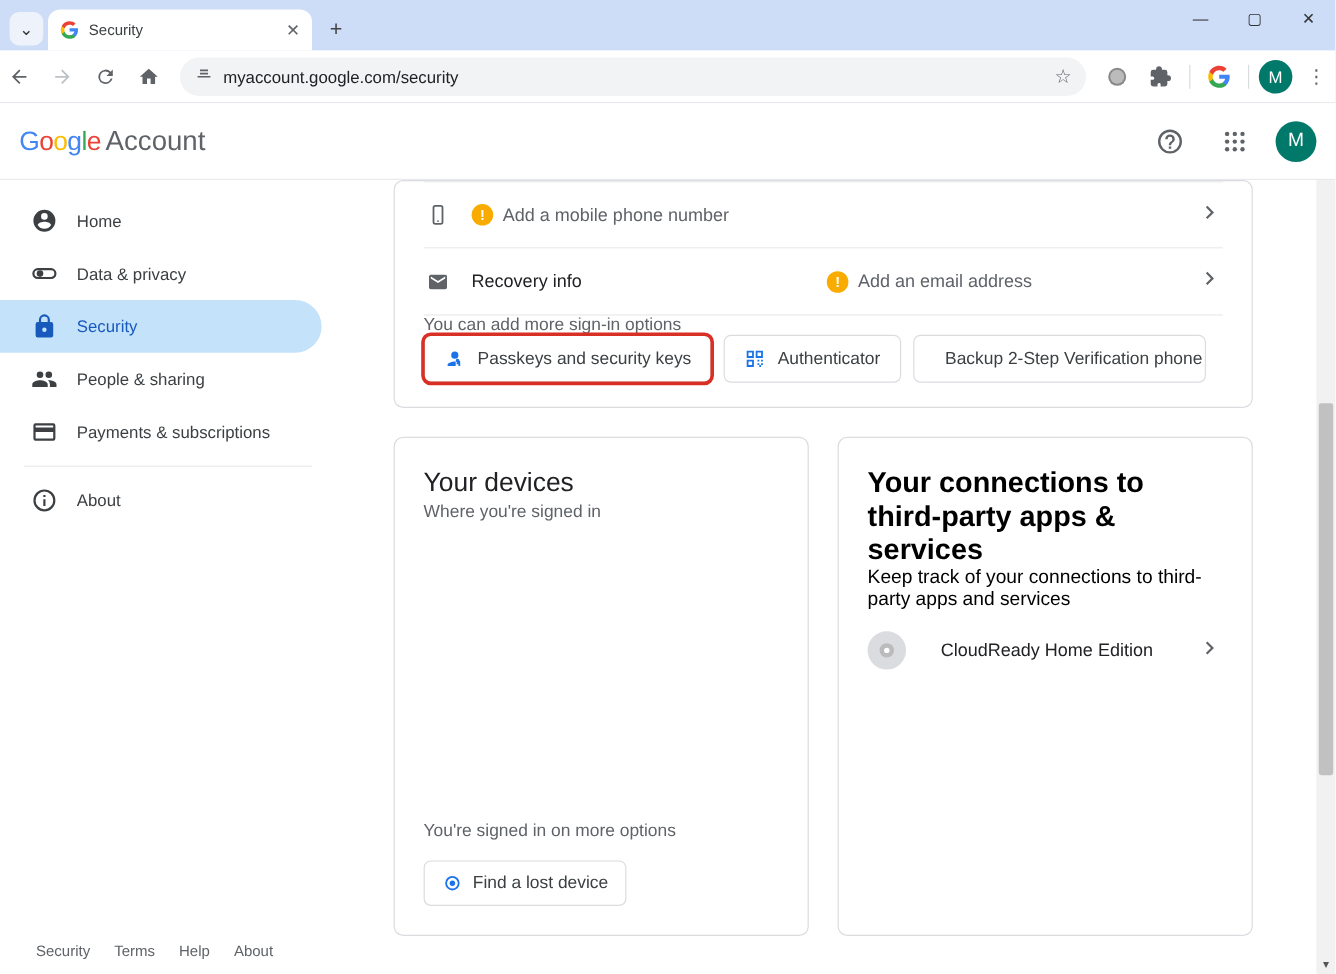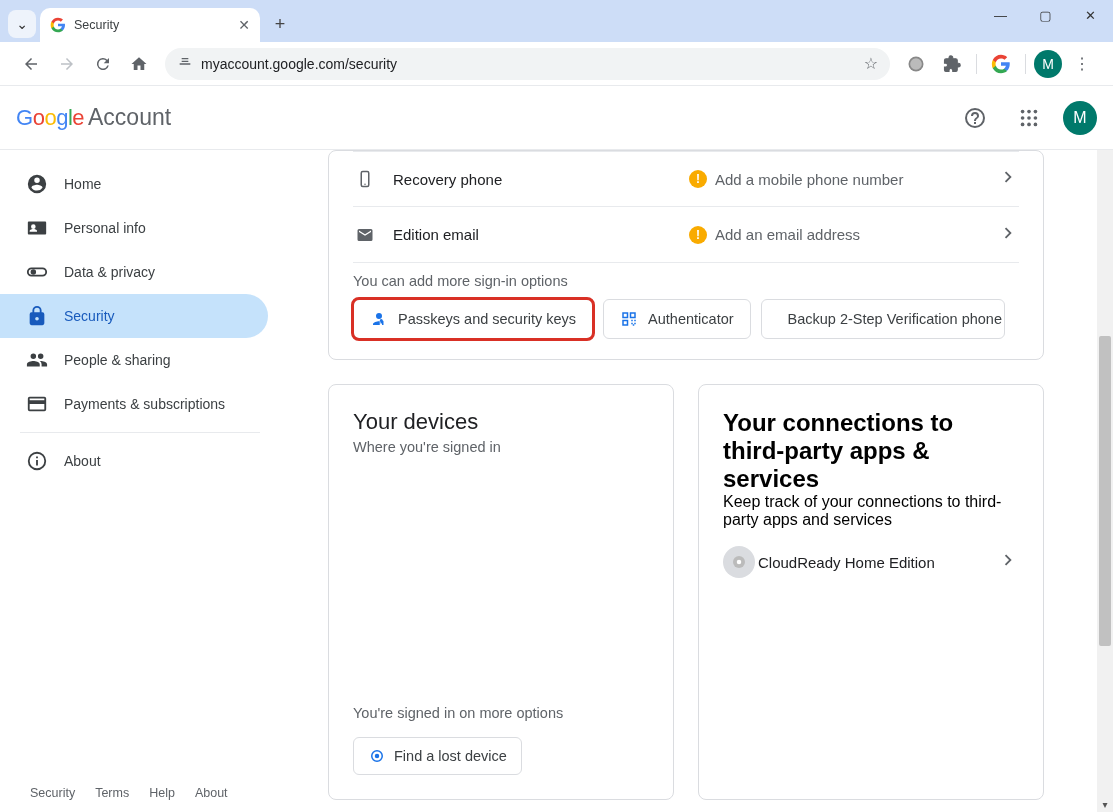--- a/index.html
+++ b/index.html
@@ -7,21 +7,21 @@
 
 
 .browser-chrome { background: #cdddf7; }
 .tab-bar { display: flex; align-items: flex-end; height: 42px; padding-left: 8px; }
 .tab-dropdown { width: 28px; height: 28px; border-radius: 8px; background: #eef3fb; display:flex; align-items:center; justify-content:center; margin: 0 4px 4px 0; font-size:14px; color:#333; }
 .tab { background: #fff; height: 34px; border-radius: 10px 10px 0 0; display: flex; align-items: center; padding: 0 10px; min-width: 220px; gap:8px; }
 .tab .favicon { width: 16px; height: 16px; }
 .tab .title { font-size: 12.5px; color: #3c4043; flex:1; }
 .tab .close { font-size: 14px; color:#5f6368; }
 .new-tab { width:28px; height:28px; display:flex; align-items:center; justify-content:center; font-size:18px; color:#444; margin-left:6px; margin-bottom:4px; }
-.toolbar { background:#fff; height:44px; display:flex; align-items:center; padding:0 15px; gap:4px; border-bottom:1px solid #e8eaed; }
+.toolbar { background:#fff; height:44px; display:flex; align-items:center; padding:0 0; gap:4px; border-bottom:1px solid #e8eaed; }
 .tb-btn { width:32px; height:32px; display:flex; align-items:center; justify-content:center; color:#5f6368; border-radius:50%; }
 .tb-btn.disabled { color:#bdc1c6; }
 .addr { flex:1; height:32px; background:#f1f3f4; border-radius:16px; display:flex; align-items:center; padding:0 12px; gap:8px; margin:0 6px; }
 .addr-icon { color:#5f6368; font-size:14px; }
 .addr-text { font-size:14px; color:#202124; flex:1; }
 .star { color:#5f6368; }
 .win-controls { position:absolute; top:0; right:0; display:flex; }
 .win-btn { width:45px; height:30px; display:flex; align-items:center; justify-content:center; font-size:13px; color:#333; }
 
 
@@ -50,32 +50,32 @@
 .scroll-area { padding-left: 48px; }
 .card { border:1px solid #dadce0; border-radius:8px; background:#fff; }
 .signin-card { width:716px; padding: 0 24px 20px 24px; margin-bottom:24px; }
 .row-item { display:flex; align-items:center; height:56px; border-bottom:1px solid #e8eaed; gap:16px; }
 .row-item:last-of-type { border-bottom:1px solid #e8eaed; }
 .row-icon { width:24px; color:#5f6368; display:flex; justify-content:center; }
 .row-label { font-size:15px; color:#202124; flex:0 0 280px; }
 .row-value { font-size:15px; color:#5f6368; display:flex; align-items:center; gap:8px; }
 .warn { width:18px; height:18px; background:#f9ab00; border-radius:50%; color:#fff; display:flex; align-items:center; justify-content:center; font-size:12px; font-weight:700; }
 .chev { margin-left:auto; color:#5f6368; }
-.hint { font-size:14.5px; color:#5f6368; margin:10px 0; }
+.hint { font-size:14.5px; color:#5f6368; margin:0 0; }
 .chips { display:flex; gap:10px; }
 .chip { border:1px solid #dadce0; border-radius:6px; height:40px; padding:0 16px; display:flex; align-items:center; gap:10px; font-size:14.5px; color:#3c4043; white-space:nowrap; }
 .chip.highlight { outline: 3px solid #d93025; outline-offset:-1px; }
 .chip svg { width:18px; height:18px; }
 
 .cards-row { display:flex; gap:24px; }
 .small-card { width:346px; padding:24px; }
 .small-card h2 { font-size:22px; color:#202124; font-weight:400; margin-bottom:4px; }
 .small-card .sub { font-size:14.5px; color:#5f6368; margin-bottom:16px; }
 .conn-card { width:346px; padding:24px; }
-.conn-item { display:flex; align-items:center; gap:3px; height:46px; margin-top:10px;}
+.conn-item { display:flex; align-items:center; gap:29px; height:46px; margin-top:10px;}
 .conn-icon { width:32px; height:32px; border-radius:50%; background:#dadce0; display:flex; align-items:center; justify-content:center; }
 .conn-label { font-size:15px; color:#202124; flex:1; }
 .outline-btn { border:1px solid #dadce0; border-radius:6px; height:38px; padding:0 14px; display:inline-flex; align-items:center; gap:8px; font-size:14.5px; color:#3c4043; }
 .signed-more { font-size:14.5px; color:#5f6368; margin: 250px 0 16px 0; }
 
 .vscroll { position:absolute; right:0; top:0; width:16px; height:100%; background:#f1f1f1; }
 .vscroll .thumb { position:absolute; left:2px; width:12px; background:#c1c1c1; border-radius:2px; }
 .vscroll .arrow { position:absolute; left:0; width:16px; height:16px; display:flex; align-items:center; justify-content:center; font-size:10px; color:#555; }
 </style>
 </head>
@@ -191,28 +191,20 @@
       <span class="nicon">
           <svg viewBox="0 0 24 24" width="22" height="22">
             <path fill="currentColor" d="M12 2a10 10 0 1 0 10 10A10 10 0 0 0 12 2zm0 3a3 3 0 1 1-3 3 3 3 0 0 1 3-3zm0 14.2a7.2 7.2 0 0 1-6-3.22c0-2 4-3.08 6-3.08s6 1.09 6 3.08a7.2 7.2 0 0 1-6 3.22z"></path>
           </svg>
         </span>
       <span>Home</span>
     </div>
     <div class="nav-item">
       <span class="nicon">
           <svg viewBox="0 0 24 24" width="22" height="22">
-            <path fill="currentColor" d="M3 5h18a1 1 0 0 1 1 1v12a1 1 0 0 1-1 1H3a1 1 0 0 1-1-1V6a1 1 0 0 1 1-1zm5 3a2.5 2.5 0 1 0 2.5 2.5A2.5 2.5 0 0 0 8 8zm-4 8h8v-1c0-1.3-2.7-2-4-2s-4 .7-4 2zm10-6h6v2h-6zm0 3h6v2h-6z"></path>
-          </svg>
-        </span>
-      <span>Personal info</span>
-    </div>
-    <div class="nav-item">
-      <span class="nicon">
-          <svg viewBox="0 0 24 24" width="22" height="22">
             <rect x="2" y="8" width="20" height="8" rx="4" fill="none" stroke="currentColor" stroke-width="2"></rect>
             <circle cx="8" cy="12" r="3" fill="currentColor"></circle>
           </svg>
         </span>
       <span>Data &amp; privacy</span>
     </div>
     <div class="nav-item active">
       <span class="nicon">
           <svg viewBox="0 0 24 24" width="22" height="22">
             <path fill="currentColor" d="M18 8h-1V6a5 5 0 0 0-10 0v2H6a2 2 0 0 0-2 2v10a2 2 0 0 0 2 2h12a2 2 0 0 0 2-2V10a2 2 0 0 0-2-2zM9 6a3 3 0 1 1 6 0v2H9zm3 11a2 2 0 1 1 2-2 2 2 0 0 1-2 2z"></path>
@@ -251,36 +243,35 @@
     <div class="scroll-area">
 
       <div class="card signin-card">
         <div class="row-item" style="border-top:1px solid #e8eaed">
           <span class="row-icon">
               <svg width="18" height="18" viewBox="0 0 24 24">
                 <rect x="7" y="2" width="10" height="20" rx="2" fill="none" stroke="currentColor" stroke-width="2"></rect>
                 <circle cx="12" cy="19" r="1" fill="currentColor"></circle>
               </svg>
             </span>
-          <span class="row-label">Recovery phone</span>
           <span class="row-value">
               <span class="warn">!</span>
               <span>Add a mobile phone number</span>
             </span>
           <span class="chev"><svg width="22" height="22" viewBox="0 0 24 24">
                 <path fill="currentColor" d="M8.59 16.59 13.17 12 8.59 7.41 10 6l6 6-6 6z"></path>
               </svg></span>
         </div>
         <div class="row-item">
           <span class="row-icon">
               <svg width="18" height="18" viewBox="0 0 24 24">
                 <path fill="currentColor" d="M20 4H4a2 2 0 0 0-2 2v12a2 2 0 0 0 2 2h16a2 2 0 0 0 2-2V6a2 2 0 0 0-2-2zm0 4-8 5-8-5V6l8 5 8-5z"></path>
               </svg>
             </span>
-          <span class="row-label">Edition email</span>
+          <span class="row-label">Recovery info</span>
           <span class="row-value">
               <span class="warn">!</span>
               <span>Add an email address</span>
             </span>
           <span class="chev"><svg width="22" height="22" viewBox="0 0 24 24">
                 <path fill="currentColor" d="M8.59 16.59 13.17 12 8.59 7.41 10 6l6 6-6 6z"></path>
               </svg></span>
         </div>
         <div class="hint">You can add more sign-in options</div>
         <div class="chips">

